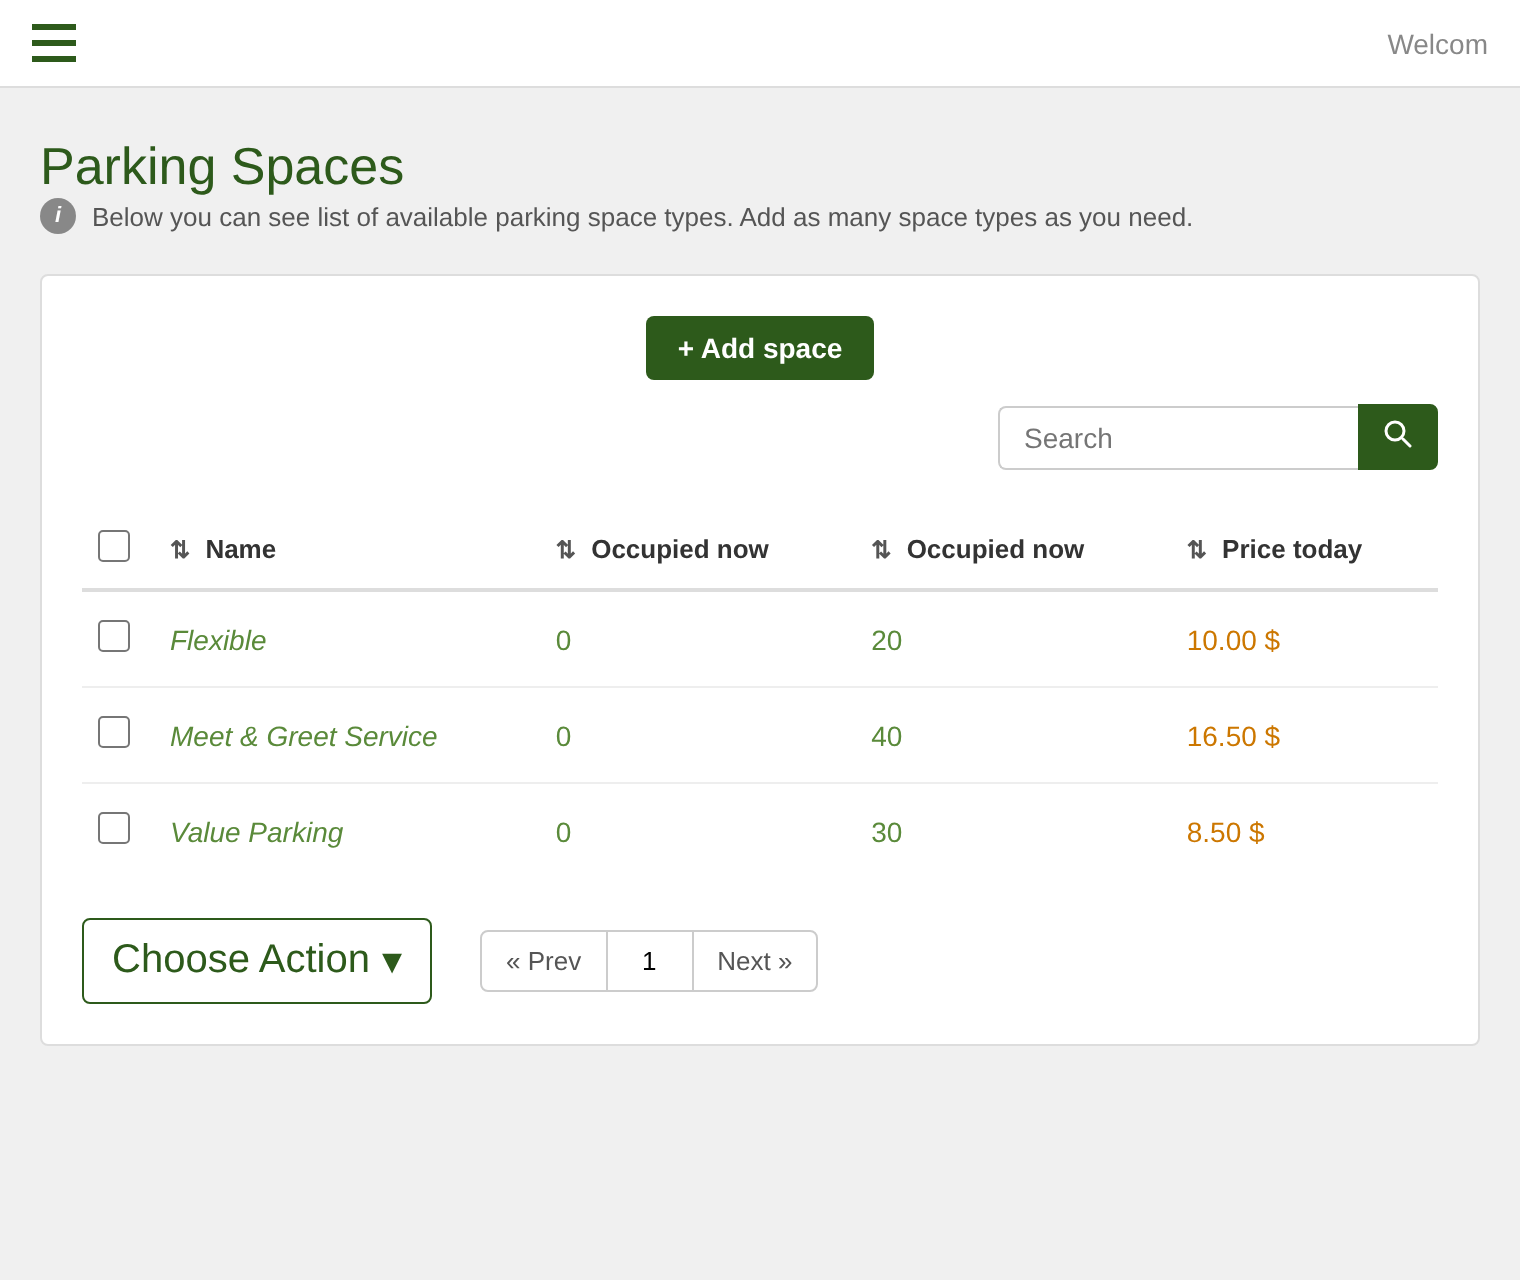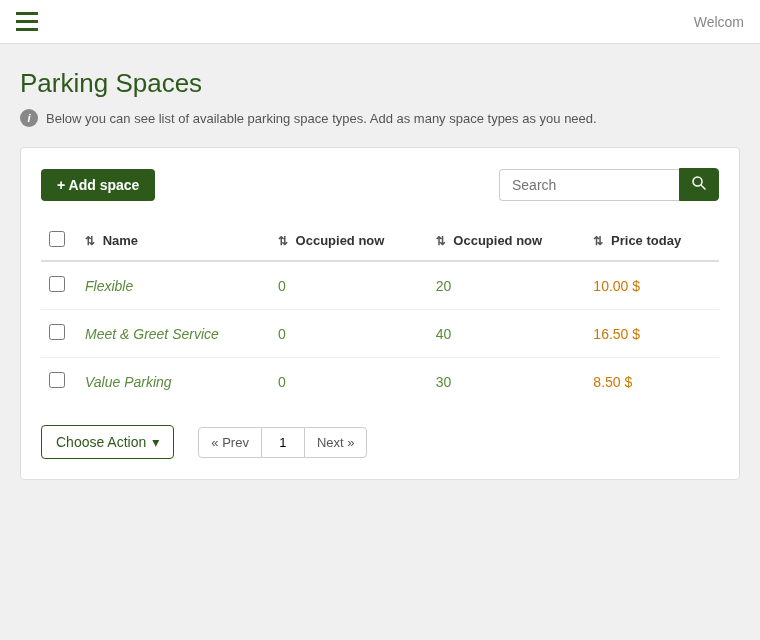--- a/index.html
+++ b/index.html
@@ -34,21 +34,21 @@
       color: #888;
       font-size: 14px;
     }
     .main-content {
       padding: 24px 20px;
     }
     .page-title {
       font-size: 26px;
       font-weight: 300;
       color: #2d5a1b;
-      margin-bottom: 10px;
+      margin-bottom: 0;
     }
     .info-bar {
       display: flex;
       align-items: center;
       gap: 8px;
       color: #555;
       font-size: 13px;
       margin-bottom: 20px;
     }
     .info-icon {
@@ -69,20 +69,21 @@
       background: #fff;
       border: 1px solid #ddd;
       border-radius: 4px;
       padding: 20px;
     }
     .toolbar {
       display: flex;
       align-items: center;
       gap: 12px;
       margin-bottom: 20px;
+      flex-direction: column;
     }
     .btn-add {
       background: #2d5a1b;
       color: #fff;
       border: none;
       padding: 8px 16px;
       border-radius: 4px;
       cursor: pointer;
       font-size: 14px;
       font-weight: bold;
@@ -167,21 +168,21 @@
       gap: 8px;
       margin-top: 20px;
     }
     .choose-action-btn {
       border: 1px solid #2d5a1b;
       background: #fff;
       color: #2d5a1b;
       padding: 8px 14px;
       border-radius: 4px;
       cursor: pointer;
-      font-size: 14px;
+      font-size: 20px;
       display: flex;
       align-items: center;
       gap: 6px;
     }
     .pagination {
       display: flex;
       align-items: center;
       gap: 0;
       margin-left: 16px;
     }

